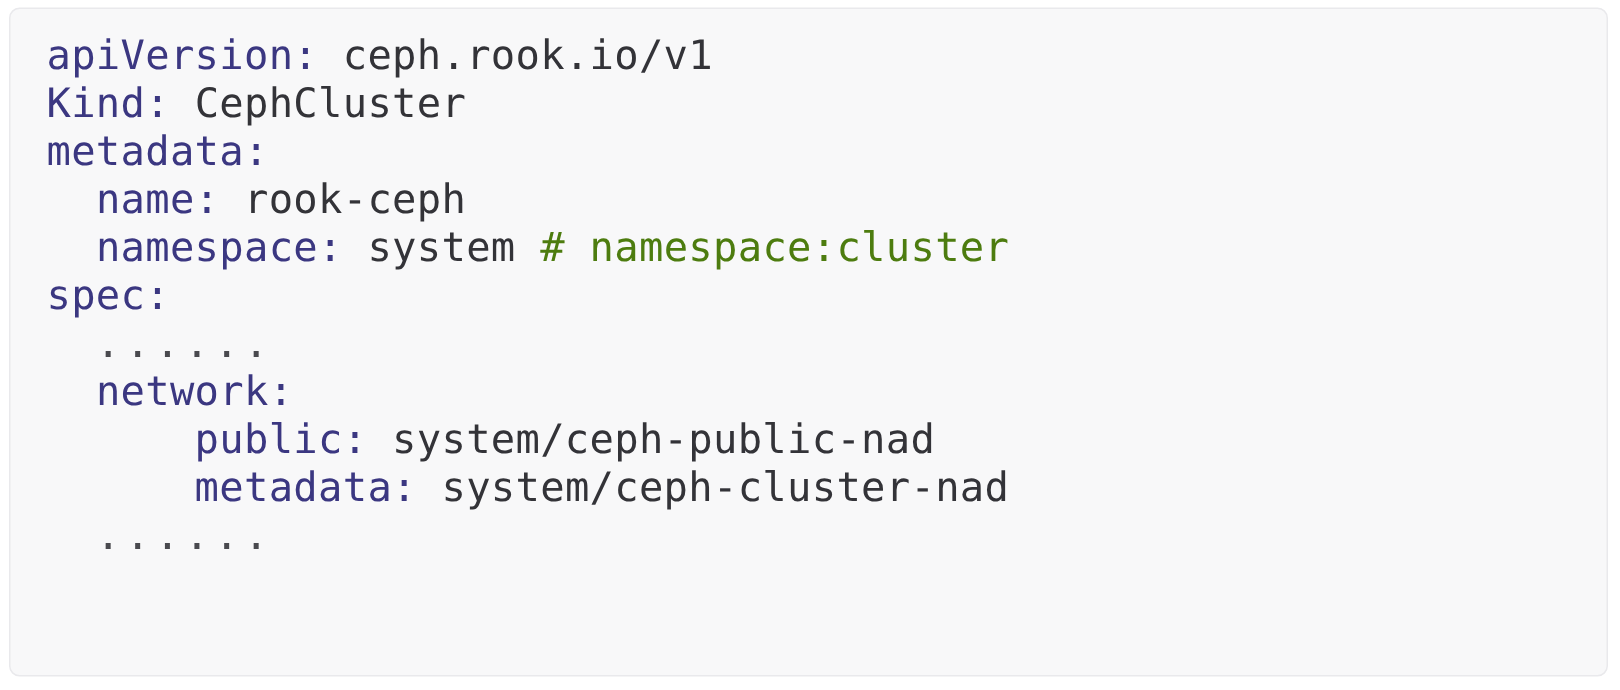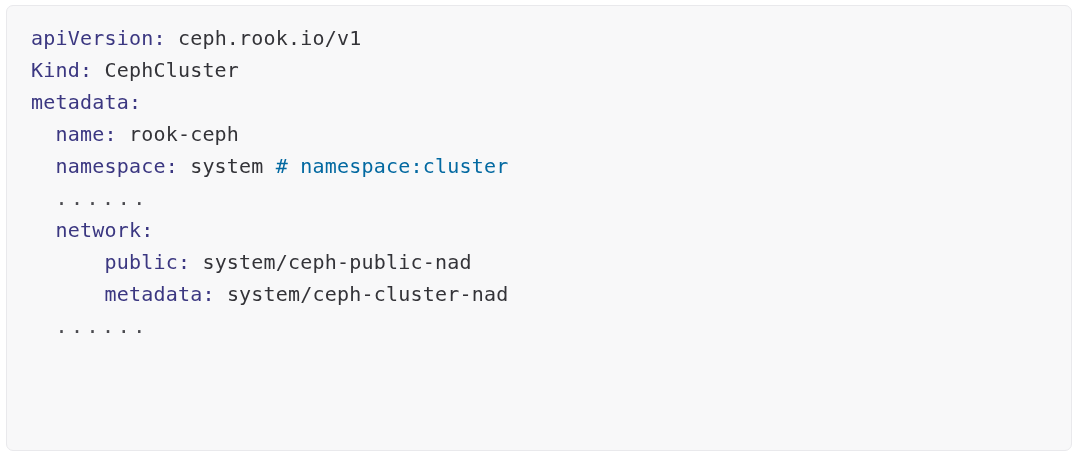--- a/index.html
+++ b/index.html
@@ -31,55 +31,56 @@
   .code-lines {
     display: block;
     padding-left: 24px;
     padding-top: 2px;
   }
 
   .code-line {
     display: block;
     height: 32px;
     line-height: 32px;
-    font-size: 20px;
+    font-size: 27px;
     letter-spacing: 0.2px;
     white-space: pre;
     font-family: "DejaVu Sans Mono", "Liberation Mono", monospace;
   }
 
   .tok-key {
     color: #3b3781;
   }
   .tok-punct {
     color: #3b3781;
   }
   .tok-val {
     color: #333338;
   }
   .tok-comment {
-    color: #0369a1;
+    color: #4d7c0f;
   }
   .tok-ellipsis {
     color: #4a4a4f;
     letter-spacing: 3.5px;
   }
   .tok-indent {
     color: transparent;
   }
 </style>
 </head>
 <body>
 
 <div id="code-block">
   <div class="code-lines" id="code-lines">
       <span class="code-line"><span class="tok-key">apiVersion</span><span class="tok-punct">: </span><span class="tok-val">ceph.rook.io/v1</span></span>
       <span class="code-line"><span class="tok-key">Kind</span><span class="tok-punct">: </span><span class="tok-val">CephCluster</span></span>
       <span class="code-line"><span class="tok-key">metadata</span><span class="tok-punct">:</span></span>
       <span class="code-line"><span class="tok-indent">  </span><span class="tok-key">name</span><span class="tok-punct">: </span><span class="tok-val">rook-ceph</span></span>
       <span class="code-line"><span class="tok-indent">  </span><span class="tok-key">namespace</span><span class="tok-punct">: </span><span class="tok-val">system </span><span class="tok-comment"># namespace:cluster</span></span>
+      <span class="code-line"><span class="tok-key">spec</span><span class="tok-punct">:</span></span>
       <span class="code-line"><span class="tok-indent">  </span><span class="tok-ellipsis">......</span></span>
       <span class="code-line"><span class="tok-indent">  </span><span class="tok-key">network</span><span class="tok-punct">:</span></span>
       <span class="code-line"><span class="tok-indent">      </span><span class="tok-key">public</span><span class="tok-punct">: </span><span class="tok-val">system/ceph-public-nad</span></span>
       <span class="code-line"><span class="tok-indent">      </span><span class="tok-key">metadata</span><span class="tok-punct">: </span><span class="tok-val">system/ceph-cluster-nad</span></span>
       <span class="code-line"><span class="tok-indent">  </span><span class="tok-ellipsis">......</span></span>
     </div>
 </div>
 
 </body></html>

